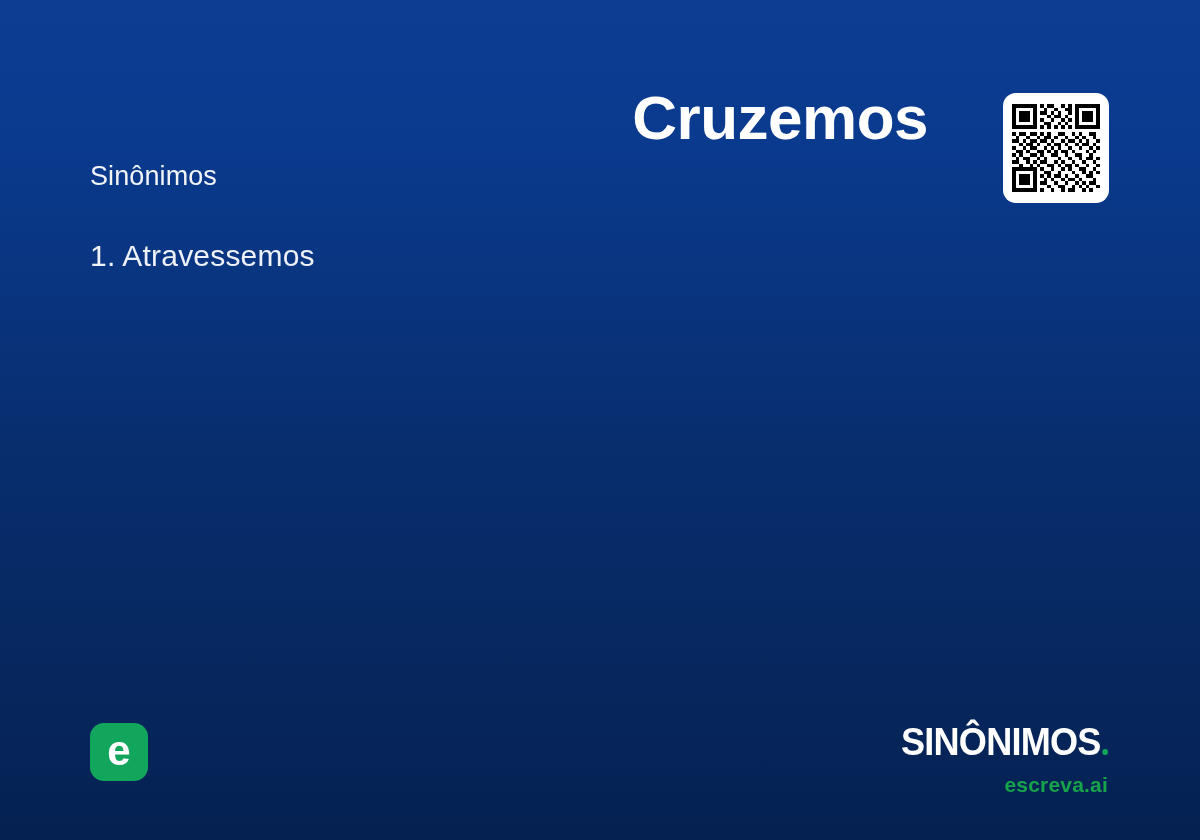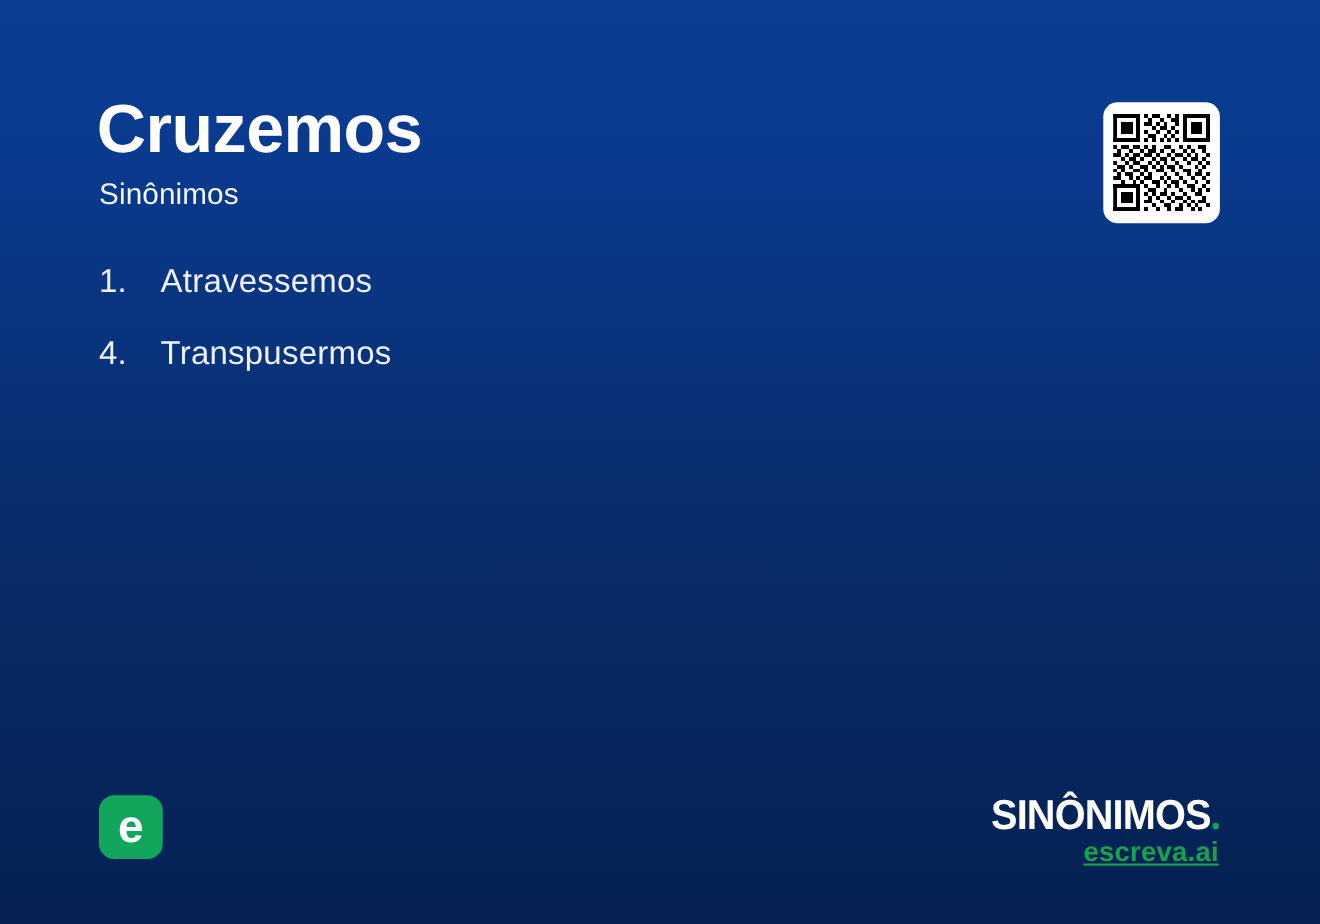--- a/index.html
+++ b/index.html
@@ -40,20 +40,21 @@
   }
 
   #word-title {
     font-size: 62px;
     line-height: 1.04;
     font-weight: 700;
     letter-spacing: -0.5px;
     color: #ffffff;
     margin: 0;
     white-space: nowrap;
+    text-align: right;
   }
 
   #word-subtitle {
     font-size: 27px;
     line-height: 1.2;
     font-weight: 400;
     color: #f2f4f8;
     margin: 10px 0 0 2px;
     letter-spacing: 0.1px;
   }
@@ -82,21 +83,20 @@
   #synonym-list li:last-child {
     margin-bottom: 0;
   }
 
   .syn-index {
     color: #eef1f7;
   }
 
   .syn-term {
     color: #eef1f7;
-    margin-left: 22px;
   }
 
   
   #qr-panel {
     position: absolute;
     left: 1003px;
     top: 93px;
     width: 106px;
     height: 110px;
     background: #ffffff;
@@ -162,48 +162,43 @@
     display: inline-block;
     width: 6px;
     height: 6px;
     border-radius: 50%;
     background: #12a55c;
     margin-left: 2px;
     vertical-align: baseline;
   }
 
   #brand-tagline {
-    font-size: 25px;
+    font-size: 21px;
     line-height: 24px;
     font-weight: 700;
     color: #16a34a;
     letter-spacing: 0.2px;
-    margin-top: 1px;
+    margin-top: 11px;
     white-space: nowrap;
-    text-decoration: underline;
   }
 </style>
 </head>
 <body>
 
 <div id="card">
 
   <div id="headline">
     <h1 id="word-title">Cruzemos</h1>
     <div id="word-subtitle">Sinônimos</div>
   </div>
 
   <ul id="synonym-list">
     <li>
       <span class="syn-index">1.</span>
       <span class="syn-term">Atravessemos</span>
-    </li>
-    <li>
-      <span class="syn-index">4.</span>
-      <span class="syn-term">Transpusermos</span>
     </li>
   </ul>
 
   <div id="qr-panel">
     <svg viewBox="0 0 25 25" shape-rendering="crispEdges" aria-hidden="true">
       <rect width="25" height="25" fill="#ffffff"></rect>
       <g fill="#000000">
 
         <rect x="0" y="0" width="7" height="1"></rect>
           <rect x="0" y="6" width="7" height="1"></rect>

